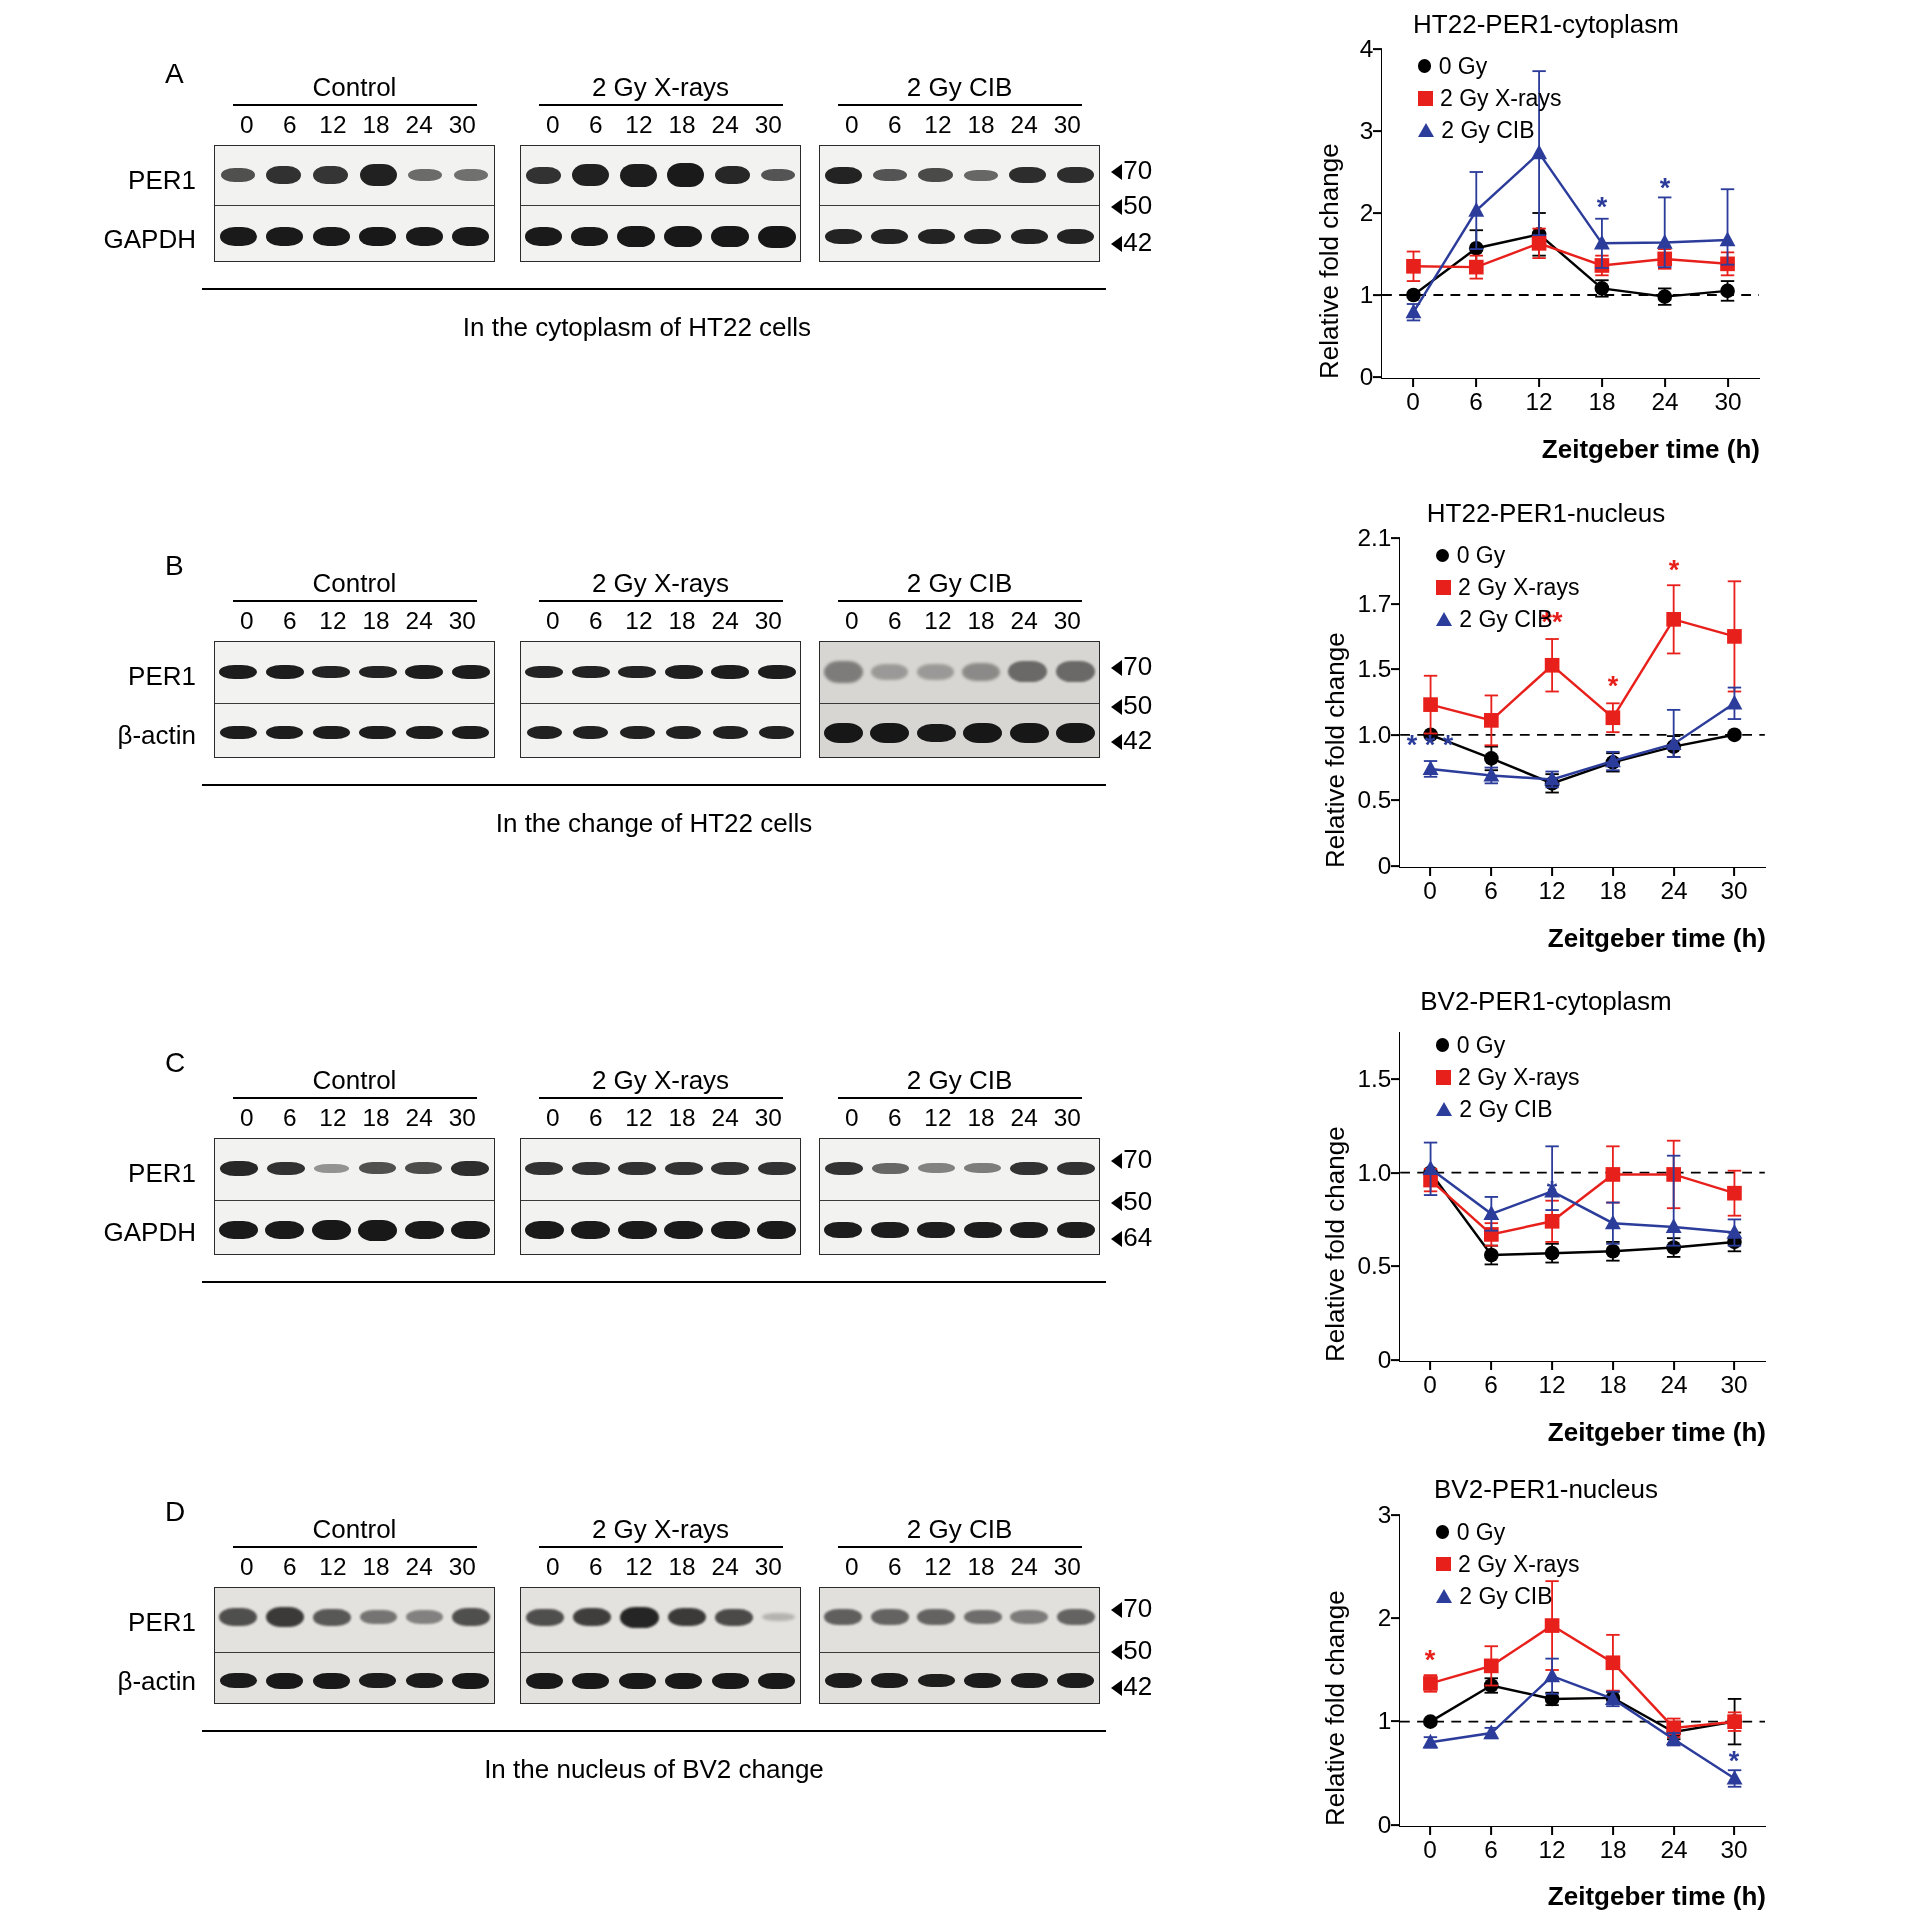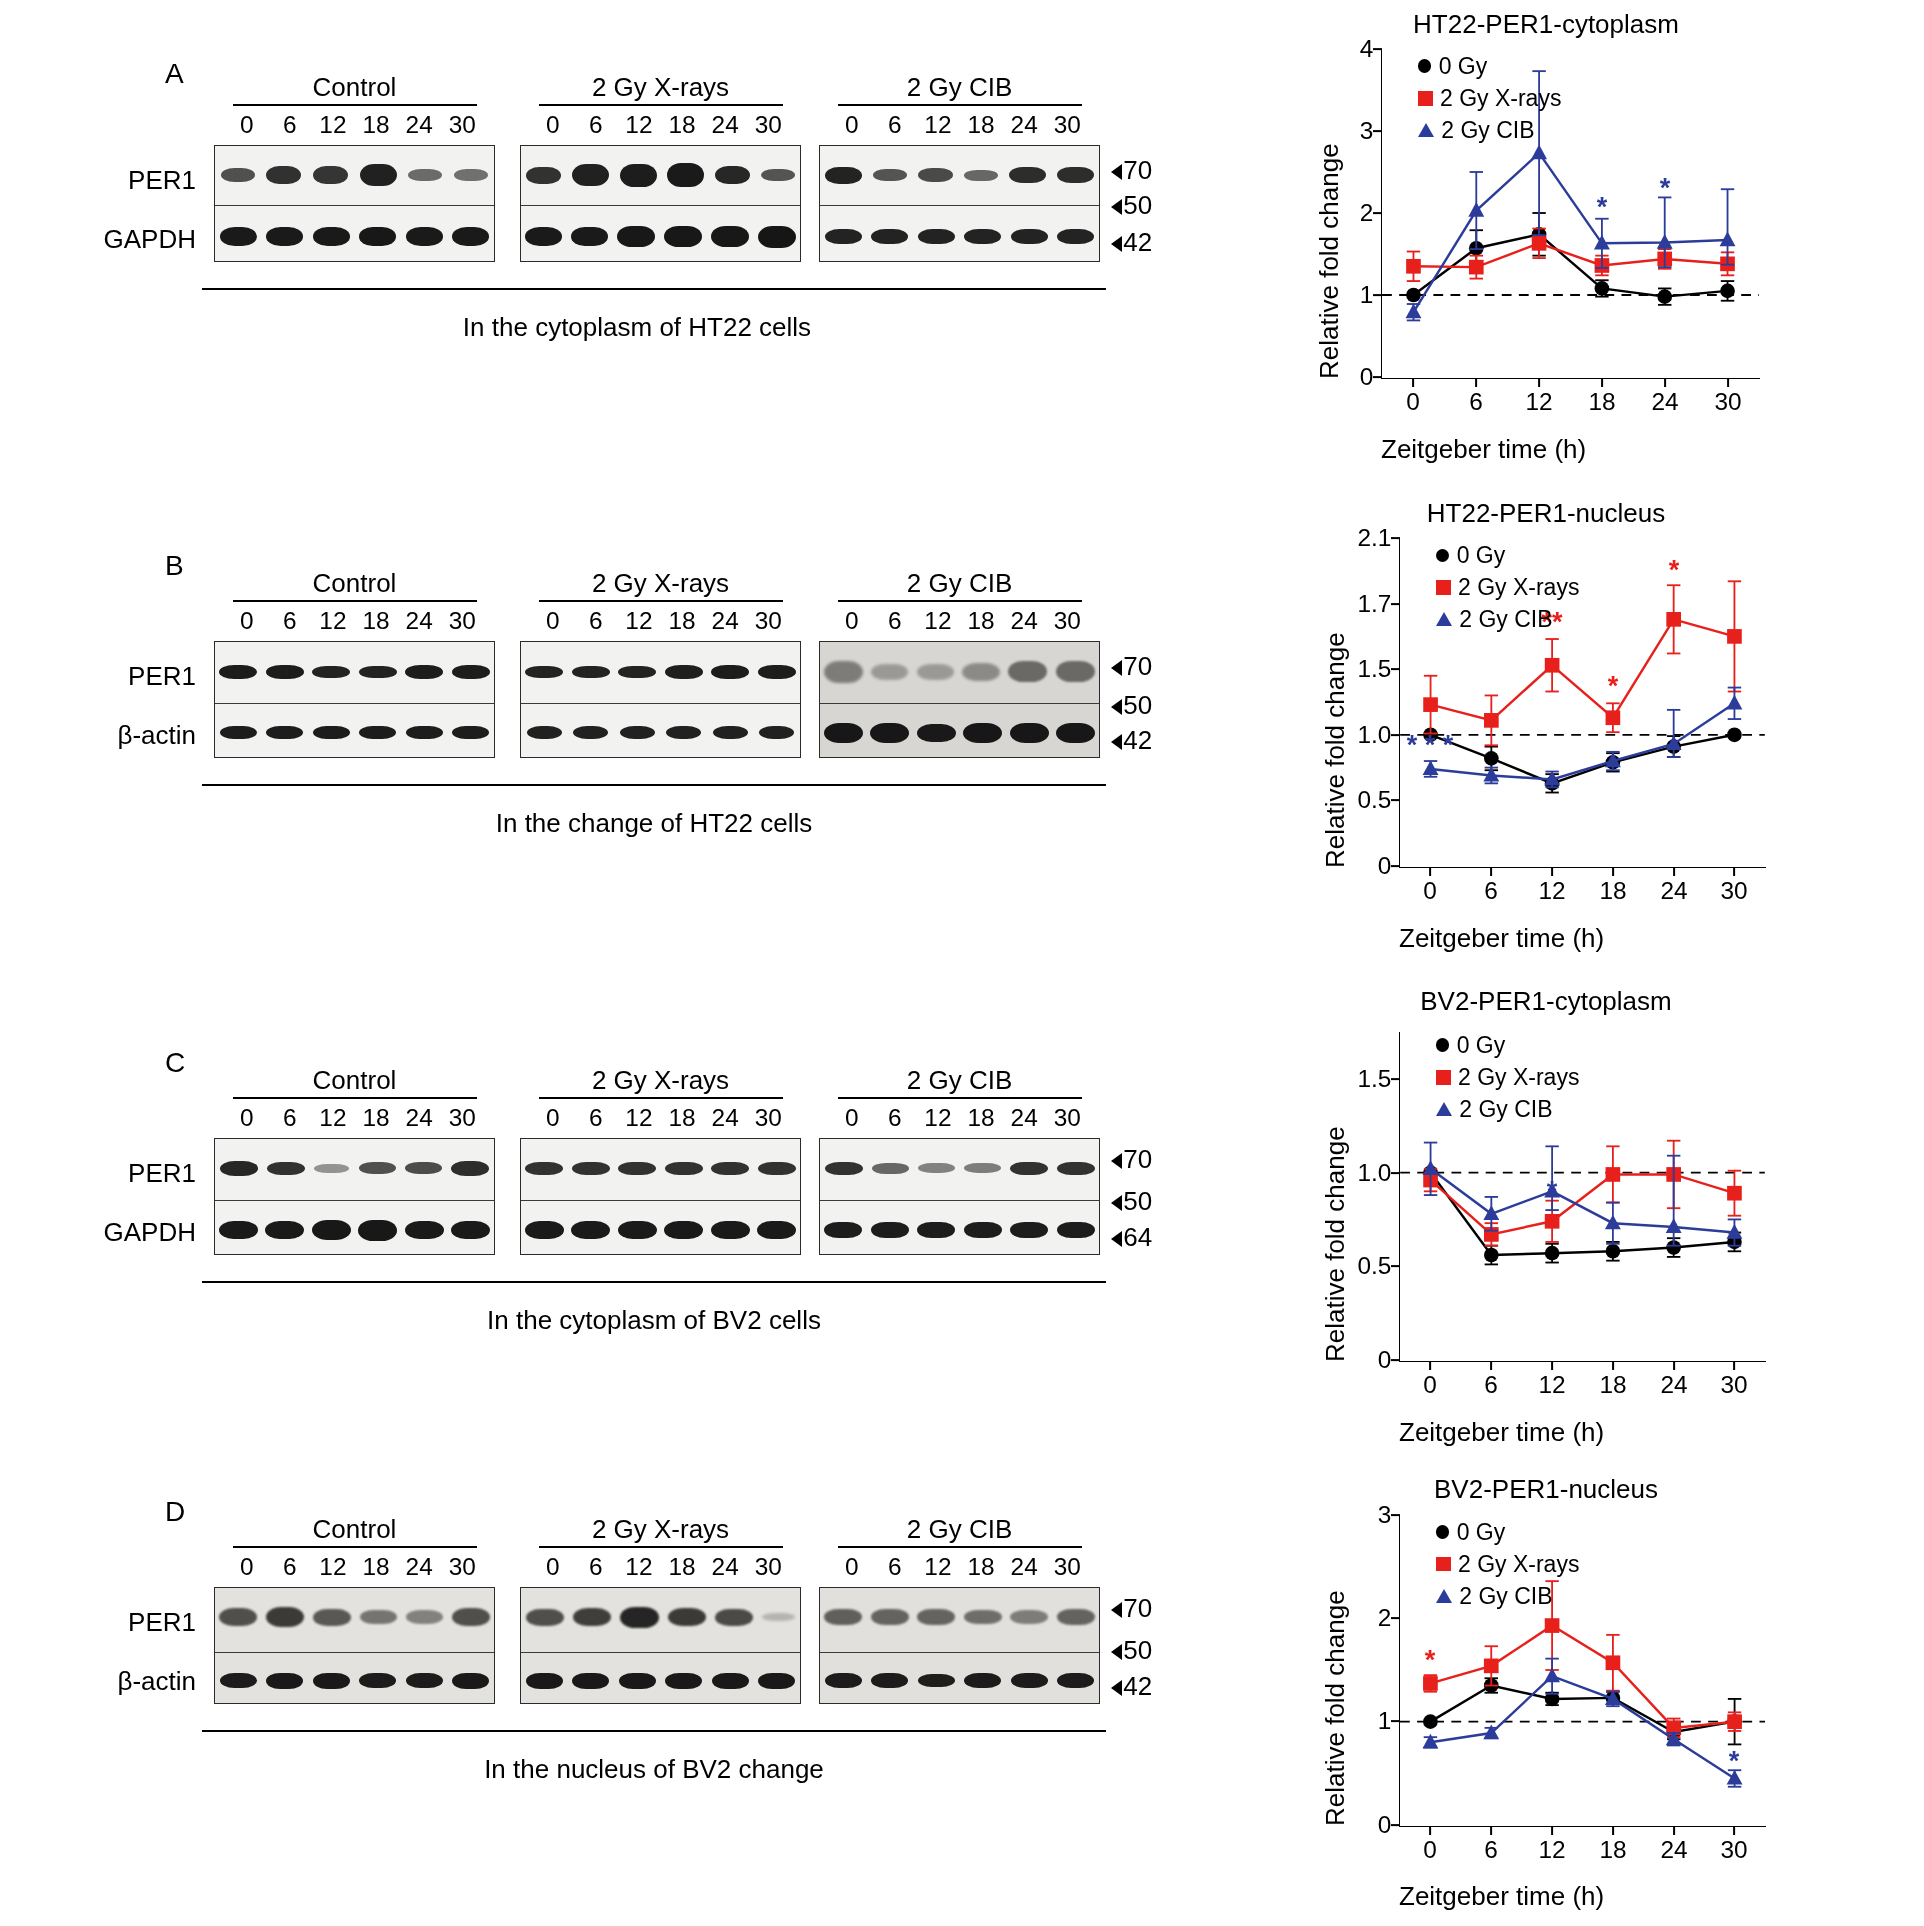--- a/index.html
+++ b/index.html
@@ -177,22 +177,23 @@
   .ylabel {
     position: absolute;
     font-size: 26px;
     transform-origin: 0 0;
     transform: rotate(-90deg);
     white-space: nowrap;
   }
   .xlabel {
     position: absolute;
     font-size: 26px;
-    text-align: left;
+    text-align: right;
     white-space: nowrap;
+    font-weight: bold;
   }
   .legend {
     position: absolute;
     font-size: 23px;
     line-height: 32px;
   }
   .legend-row {
     display: flex;
     align-items: center;
     gap: 7.3px;
@@ -863,21 +864,20 @@
       </div>
 
       <div class="row-label" style="left:-92px; top:92px; width:141px;">PER1</div>
       <div class="row-label" style="left:-92px; top:151px; width:141px;">GAPDH</div>
 
       <div class="mw-label" style="left:964px; top:78px;"><span class="tri"></span><span>70</span></div>
       <div class="mw-label" style="left:964px; top:120px;"><span class="tri"></span><span>50</span></div>
       <div class="mw-label" style="left:964px; top:156px;"><span class="tri"></span><span>64</span></div>
 
       <div class="underline-rule" style="left:55px; top:215px; width:904px;"></div>
-      <div class="caption" style="left:55px; top:239px; width:904px;">In the cytoplasm of BV2 cells</div>
     </div>
 
     <div class="chart-block" style="left:1277px; top:12.2px; width:538px; height:446px;">
       <div class="chart-title">BV2-PER1-cytoplasm</div>
       <div class="plot-area" id="plotC" style="left:122px; top:43px; width:367px; height:330px;">
           <div class="ytick" style="top: 328px;">0</div>
           <div class="ytick-mark" style="top: 328px;"></div>
           <div class="ytick" style="top: 234px;">0.5</div>
           <div class="ytick-mark" style="top: 234px;"></div>
           <div class="ytick" style="top: 141px;">1.0</div>

